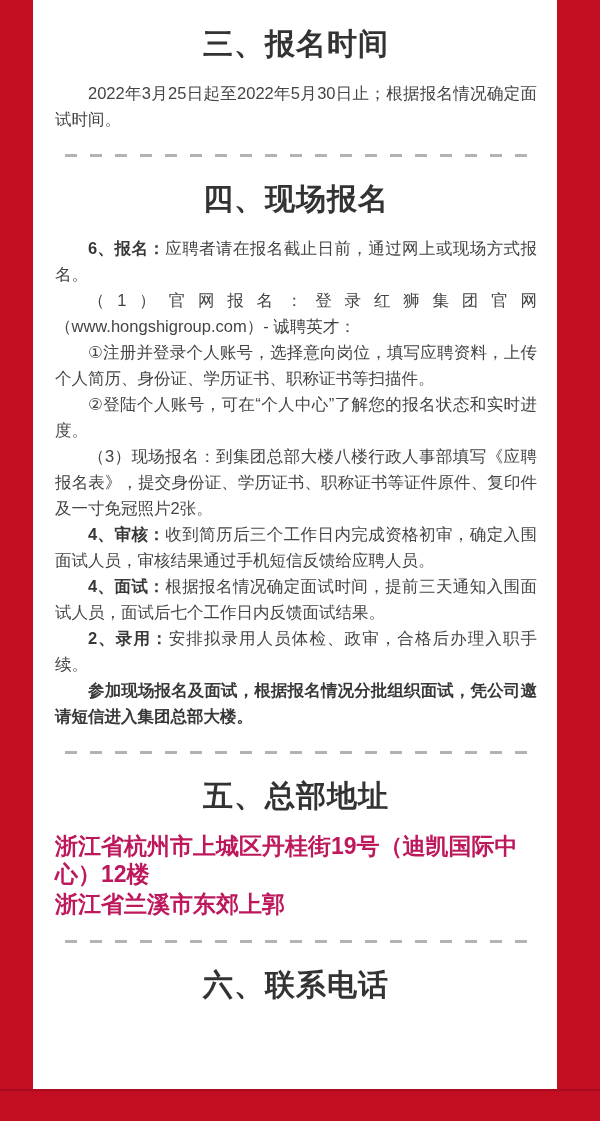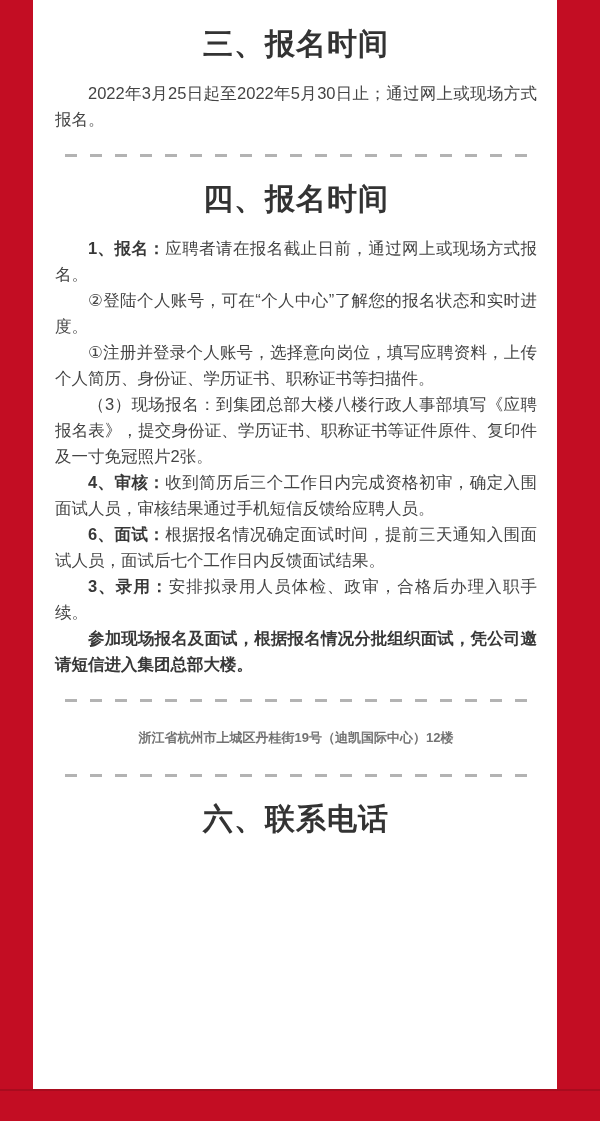--- a/index.html
+++ b/index.html
@@ -18,49 +18,52 @@
   p.body{
     font-size:16.5px;line-height:26px;color:#444444;margin:0;
     text-align:justify;text-justify:inter-ideograph;
   }
   p.body b{color:#383838;}
   .indent{text-indent:2em;}
   .divider{
     height:3px;margin:22px 10px;
     background:repeating-linear-gradient(90deg,#b3b3b3 0 12px,transparent 12px 25px);
   }
-  .center{text-align:center;font-size:13px;color:#737373;margin:2px 0;line-height:28px;}
+  .center{font-size:23px;color:#be185d;margin:2px 0;line-height:28px;}
   .bold{font-weight:bold;}
 </style>
 </head>
 <body>
 
 <div class="stripe-left"></div>
 <div class="stripe-right"></div>
 <div class="bar-bottom"></div>
 
 <div class="content">
 
   <h2>三、报名时间</h2>
-  <p class="body indent">2022年3月25日起至2022年5月30日止；通过网上或现场方式报名。</p>
+  <p class="body indent">2022年3月25日起至2022年5月30日止；根据报名情况确定面试时间。</p>
 
   <div class="divider"></div>
 
-  <h2>四、报名时间</h2>
+  <h2>四、现场报名</h2>
 
-  <p class="body indent"><b>1、报名：</b><span>应聘者请在报名截止日前，通过网上或现场方式报名。</span></p>
+  <p class="body indent"><b>6、报名：</b><span>应聘者请在报名截止日前，通过网上或现场方式报名。</span></p>
+  <p class="body indent"><b></b><span>（1）官网报名：登录红狮集团官网（www.hongshigroup.com）- 诚聘英才：</span></p>
+  <p class="body indent"><b></b><span>①注册并登录个人账号，选择意向岗位，填写应聘资料，上传个人简历、身份证、学历证书、职称证书等扫描件。</span></p>
   <p class="body indent"><b></b><span>②登陆个人账号，可在“个人中心”了解您的报名状态和实时进度。</span></p>
-  <p class="body indent"><b></b><span>①注册并登录个人账号，选择意向岗位，填写应聘资料，上传个人简历、身份证、学历证书、职称证书等扫描件。</span></p>
   <p class="body indent"><b></b><span>（3）现场报名：到集团总部大楼八楼行政人事部填写《应聘报名表》，提交身份证、学历证书、职称证书等证件原件、复印件及一寸免冠照片2张。</span></p>
   <p class="body indent"><b>4、审核：</b><span>收到简历后三个工作日内完成资格初审，确定入围面试人员，审核结果通过手机短信反馈给应聘人员。</span></p>
-  <p class="body indent"><b>6、面试：</b><span>根据报名情况确定面试时间，提前三天通知入围面试人员，面试后七个工作日内反馈面试结果。</span></p>
-  <p class="body indent"><b>3、录用：</b><span>安排拟录用人员体检、政审，合格后办理入职手续。</span></p>
+  <p class="body indent"><b>4、面试：</b><span>根据报名情况确定面试时间，提前三天通知入围面试人员，面试后七个工作日内反馈面试结果。</span></p>
+  <p class="body indent"><b>2、录用：</b><span>安排拟录用人员体检、政审，合格后办理入职手续。</span></p>
   <p class="body indent"><b>参加现场报名及面试，根据报名情况分批组织面试，凭公司邀请短信进入集团总部大楼。</b><span></span></p>
 
   <div class="divider"></div>
 
+  <h2>五、总部地址</h2>
   <p class="center bold">浙江省杭州市上城区丹桂街19号（迪凯国际中心）12楼</p>
+  <p class="center bold">浙江省兰溪市东郊上郭</p>
 
   <div class="divider"></div>
 
   <h2>六、联系电话</h2>
 
 </div>
 
 </body></html>

